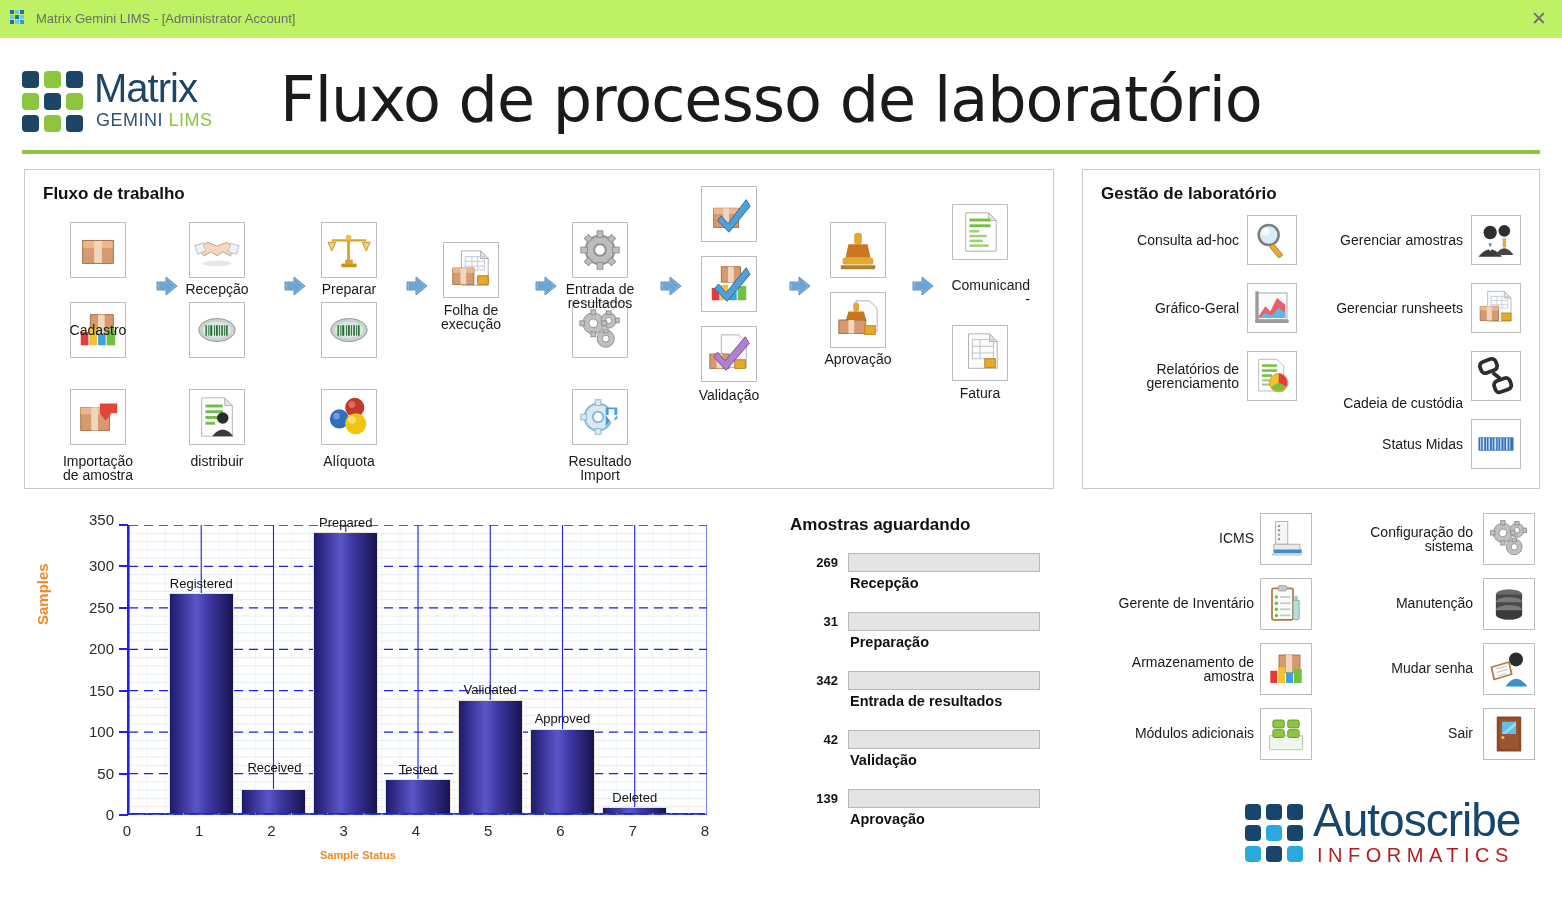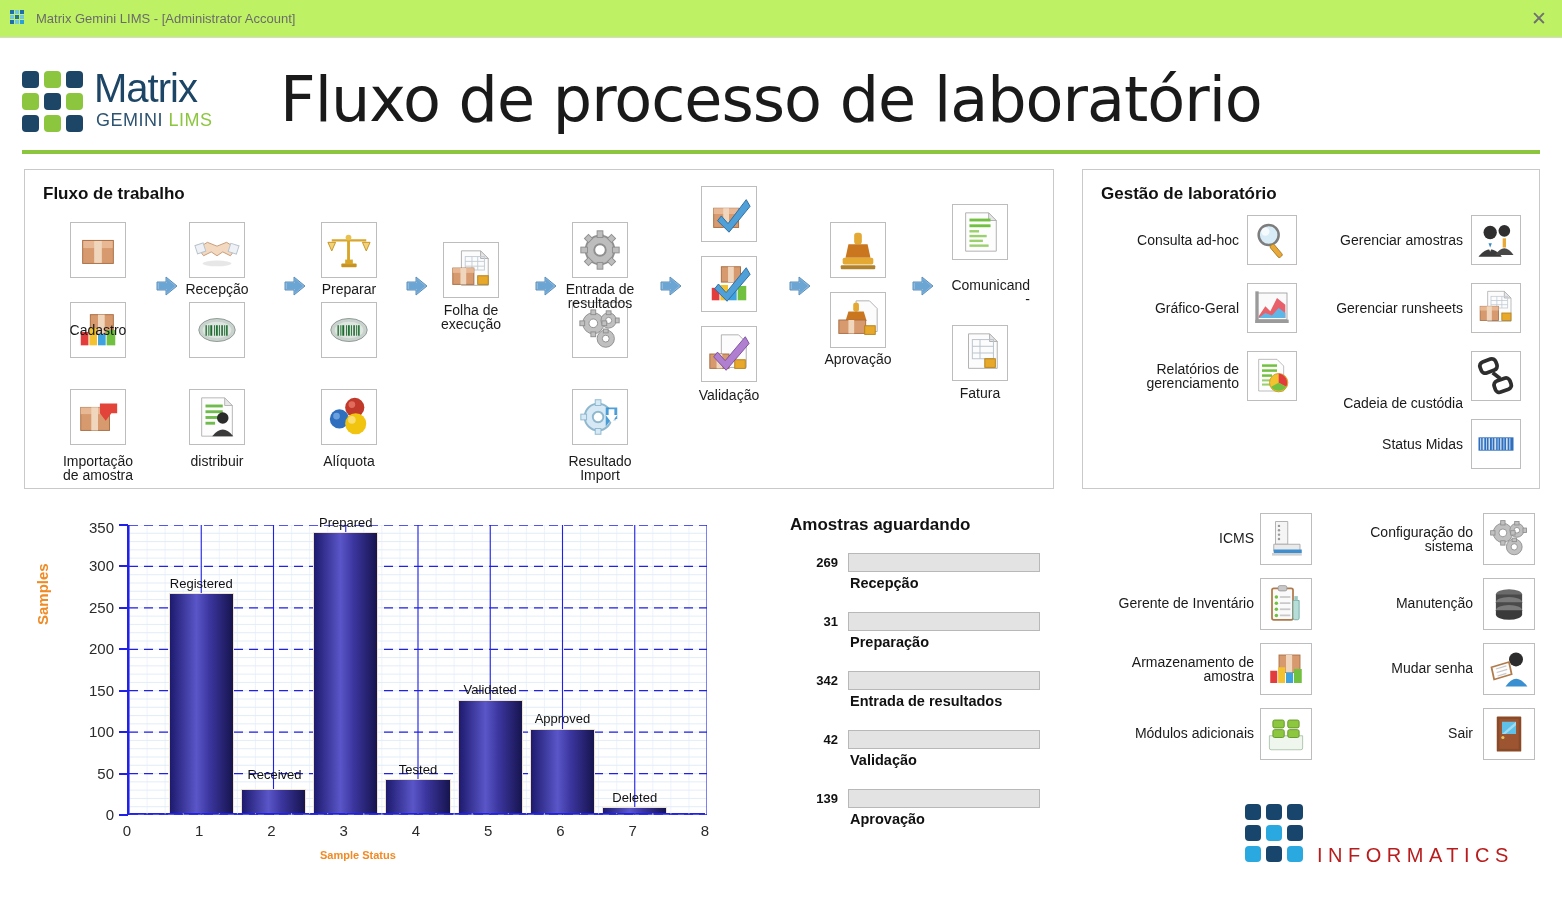--- a/index.html
+++ b/index.html
@@ -721,21 +721,21 @@
         <line x1="289" y1="0" x2="289" y2="290" stroke="#2020e8" stroke-width="1.1"></line>
         <line x1="361.25" y1="0" x2="361.25" y2="290" stroke="#2020e8" stroke-width="1.1"></line>
         <line x1="433.5" y1="0" x2="433.5" y2="290" stroke="#2020e8" stroke-width="1.1"></line>
         <line x1="505.75" y1="0" x2="505.75" y2="290" stroke="#2020e8" stroke-width="1.1"></line>
         <line x1="578" y1="0" x2="578" y2="290" stroke="#2020e8" stroke-width="1.1"></line>
       </svg>
     <div id="chart-bars">
         <div class="bar" style="left: 39.7375px; width: 65.025px; height: 219.571px;"></div>
         <div class="bar-label" style="left: 33.7375px; width: 77.025px; top: 51.4286px;">Registered</div>
         <div class="bar" style="left: 111.987px; width: 65.025px; height: 24.0286px;"></div>
-        <div class="bar-label" style="left: 105.987px; width: 79px; top: 242px;">Received</div>
+        <div class="bar-label" style="left: 105.987px; width: 79px; top: 235px;">Received</div>
         <div class="bar" style="left: 184.238px; width: 65.025px; height: 280.886px;"></div>
         <div class="bar-label" style="left: 178.238px; width: 77.025px; top: -9.88571px;">Prepared</div>
         <div class="bar" style="left: 256.488px; width: 65.025px; height: 33.9714px;"></div>
         <div class="bar-label" style="left: 250.488px; width: 77.025px; top: 237.029px;">Tested</div>
         <div class="bar" style="left: 328.738px; width: 65.025px; height: 113.514px;"></div>
         <div class="bar-label" style="left: 322.738px; width: 77.025px; top: 157.486px;">Validated</div>
         <div class="bar" style="left: 400.988px; width: 65.025px; height: 84.5143px;"></div>
         <div class="bar-label" style="left: 394.988px; width: 77.025px; top: 186.486px;">Approved</div>
         <div class="bar" style="left: 473.238px; width: 65.025px; height: 5.8px;"></div>
         <div class="bar-label" style="left: 467.238px; width: 77.025px; top: 265.2px;">Deleted</div>
@@ -749,21 +749,21 @@
       <div class="ytick" style="left: 30px; top: 218.143px;">100</div>
       <div style="position: absolute; left: 79px; width: 9px; height: 2px; background: rgb(32, 32, 232); top: 226.143px;"></div>
       <div class="ytick" style="left: 30px; top: 176.714px;">150</div>
       <div style="position: absolute; left: 79px; width: 9px; height: 2px; background: rgb(32, 32, 232); top: 184.714px;"></div>
       <div class="ytick" style="left: 30px; top: 135.286px;">200</div>
       <div style="position: absolute; left: 79px; width: 9px; height: 2px; background: rgb(32, 32, 232); top: 143.286px;"></div>
       <div class="ytick" style="left: 30px; top: 93.8571px;">250</div>
       <div style="position: absolute; left: 79px; width: 9px; height: 2px; background: rgb(32, 32, 232); top: 101.857px;"></div>
       <div class="ytick" style="left: 30px; top: 52.4286px;">300</div>
       <div style="position: absolute; left: 79px; width: 9px; height: 2px; background: rgb(32, 32, 232); top: 60.4286px;"></div>
-      <div class="ytick" style="left: 30px; top: 14px;">350</div>
+      <div class="ytick" style="left: 30px; top: 6px;">350</div>
       <div style="position: absolute; left: 79px; width: 9px; height: 2px; background: rgb(32, 32, 232); top: 19px;"></div>
     </div>
   <div id="chart-xticks">
       <div class="xtick" style="left: 75px; top: 317px;">0</div>
       <div class="xtick" style="left: 147.25px; top: 317px;">1</div>
       <div class="xtick" style="left: 219.5px; top: 317px;">2</div>
       <div class="xtick" style="left: 291.75px; top: 317px;">3</div>
       <div class="xtick" style="left: 364px; top: 317px;">4</div>
       <div class="xtick" style="left: 436.25px; top: 317px;">5</div>
       <div class="xtick" style="left: 508.5px; top: 317px;">6</div>
@@ -938,14 +938,15 @@
     <b style="left:0;top:0;background:#17456b"></b>
       <b style="left:21px;top:0;background:#17456b"></b>
       <b style="left:42px;top:0;background:#17456b"></b>
     <b style="left:0;top:21px;background:#17456b"></b>
       <b style="left:21px;top:21px;background:#2aa8e0"></b>
       <b style="left:42px;top:21px;background:#17456b"></b>
     <b style="left:0;top:42px;background:#2aa8e0"></b>
       <b style="left:21px;top:42px;background:#17456b"></b>
       <b style="left:42px;top:42px;background:#2aa8e0"></b>
   </span>
+  <span class="as-word">Autoscribe</span>
   <span class="as-sub">INFORMATICS</span>
 </div>
 
 </body></html>

